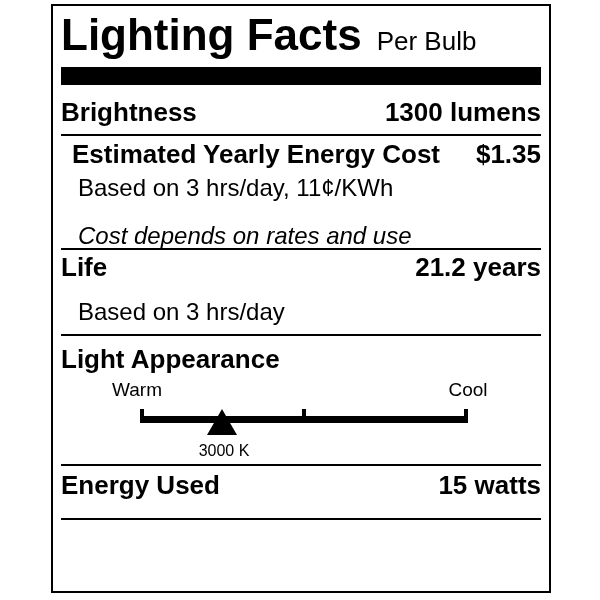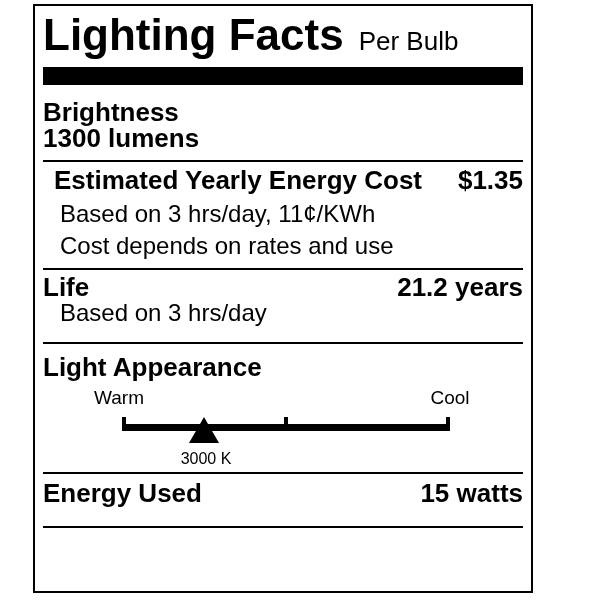--- a/index.html
+++ b/index.html
@@ -6,21 +6,21 @@
   html, body { background: #ffffff; }
   body {
     width: 600px; height: 600px;
     font-family: "Liberation Sans", sans-serif;
     color: var(--ink, #000);
     position: relative;
     overflow: hidden;
   }
   .label-box {
     position: absolute;
-    left: 33px; top: 4px;
+    left: 51px; top: 4px;
     width: 500px; height: 589px;
     border: 2px solid var(--ink, #000);
     background: var(--bg, #fff);
   }
   .content { padding: 0 8px; }
 
   .header-row {
     display: flex; align-items: baseline;
     margin-top: 7px;
     white-space: nowrap;
@@ -38,30 +38,30 @@
 
   .divider { border-top: 2px solid var(--ink, #000); height: 0; }
 
   .row {
     display: flex; justify-content: space-between; align-items: baseline;
     font-size: 26px; font-weight: bold; line-height: 26px;
     white-space: nowrap;
   }
   .row .val { text-align: right; }
 
-  .row-brightness   { margin-top: 14px; padding-bottom: 9px; flex-direction: column; }
+  .row-brightness   { margin-top: 14px; padding-bottom: 9px; }
   .row-energy-cost  { margin-top: 5px; margin-left: 11px; }
   .note {
     font-size: 24px; line-height: 24px; font-weight: normal;
     padding-left: 17px; white-space: nowrap;
   }
   .note-cost-1 { margin-top: 9px; }
-  .note-cost-2 { margin-top: 8px; padding-bottom: 10px; }
+  .note-cost-2 { margin-top: 24px; padding-bottom: 0; font-style: italic; }
   .row-life { margin-top: 4px; }
-  .note-life { margin-top: 1px; padding-bottom: 17px; }
+  .note-life { margin-top: 20px; padding-bottom: 10px; }
   .row-appearance { margin-top: 10px; }
   .row-energy-used { margin-top: 6px; padding-bottom: 20px; }
 
   .scale-area { position: relative; height: 91px; margin-top: 1px; }
   .scale-label {
     position: absolute; top: 5px;
     font-size: 19px; line-height: 24px;
     transform: translateX(-50%);
   }
   .scale-line {

